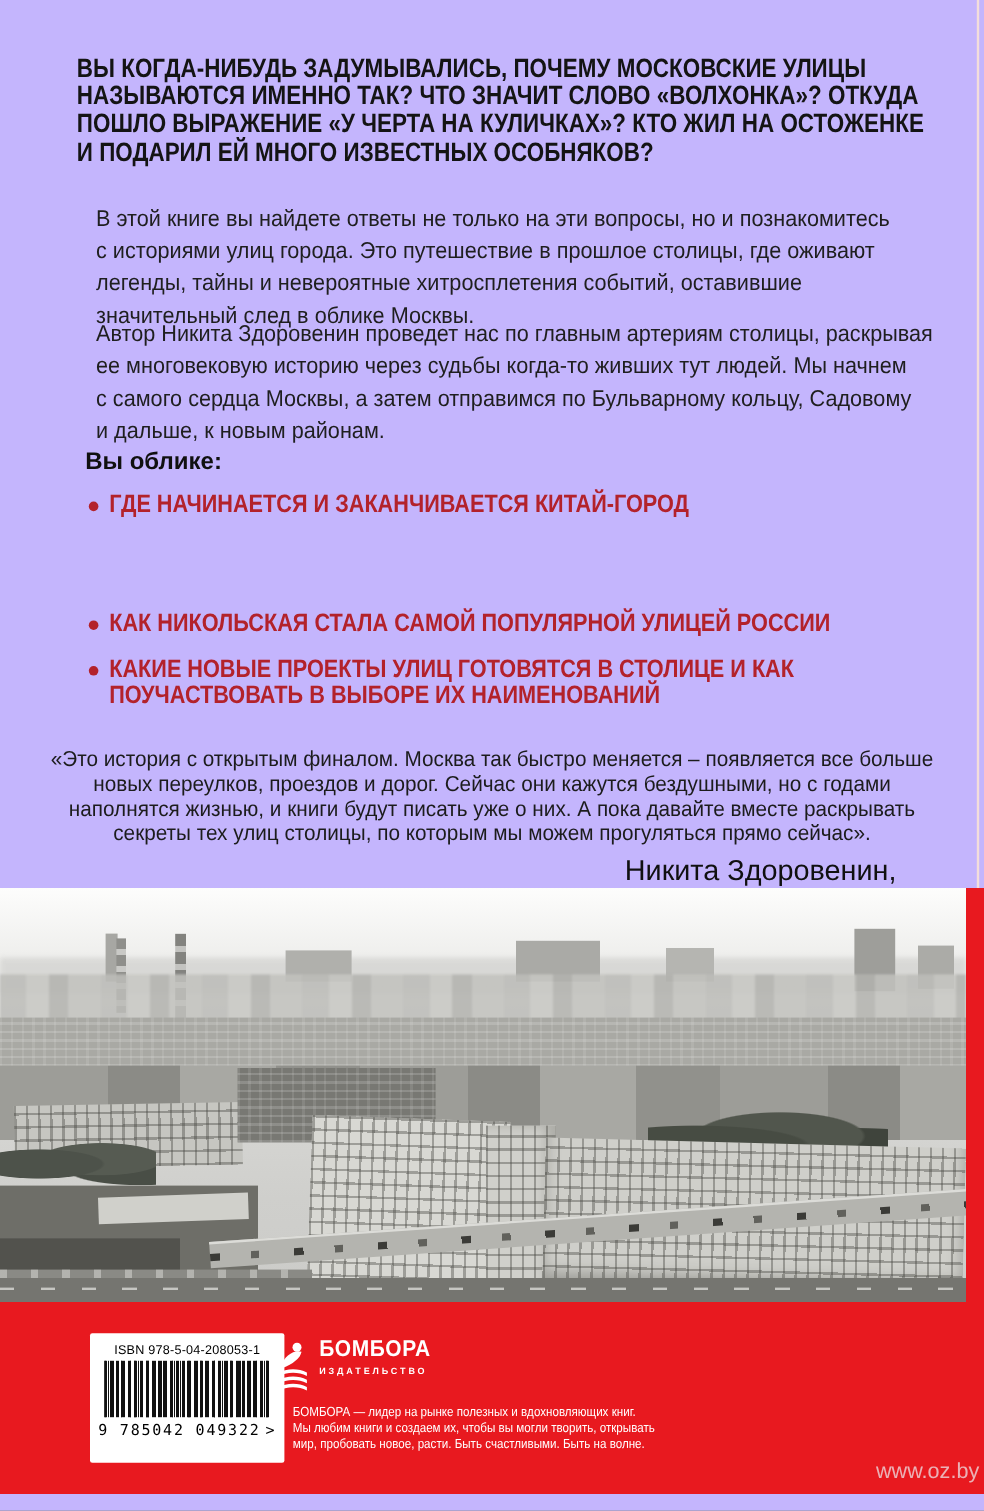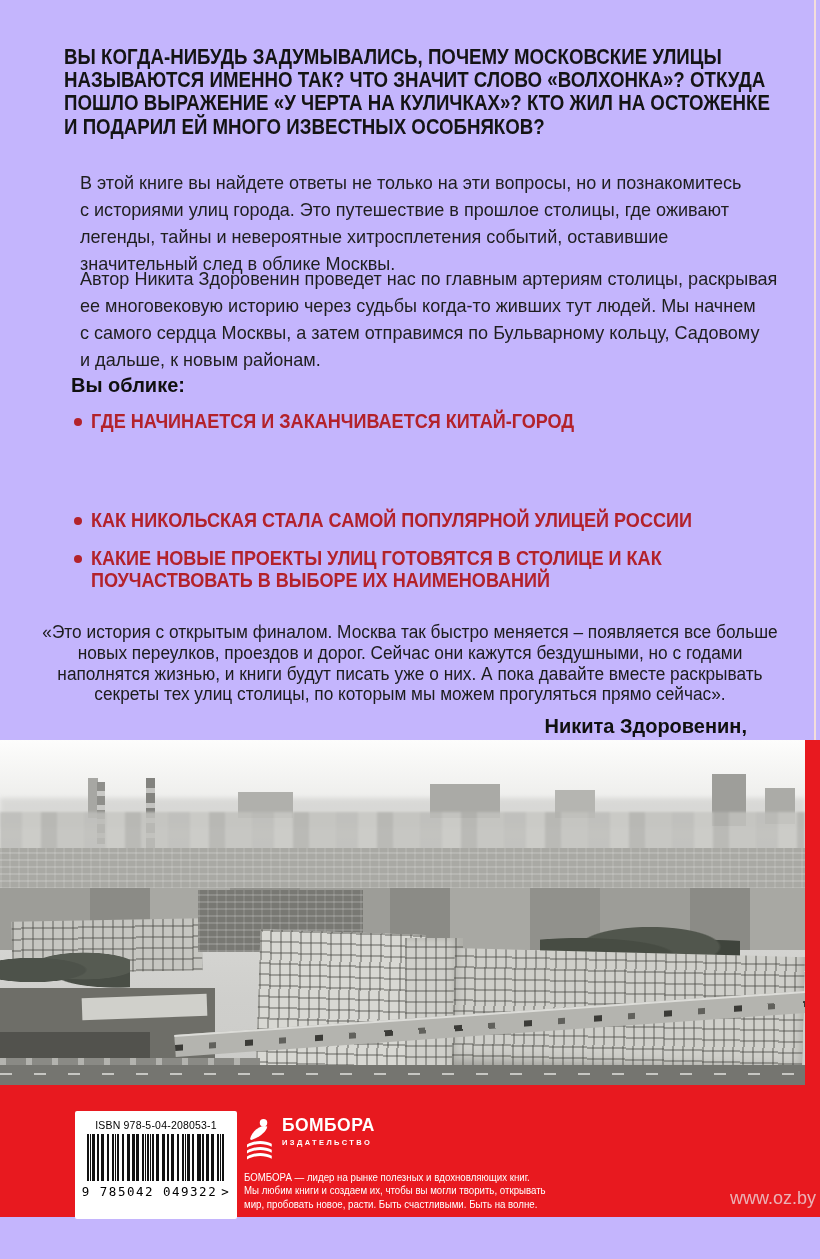--- a/index.html
+++ b/index.html
@@ -24,48 +24,48 @@
   .bullet-dot{width:8px;height:8px;border-radius:50%;background:#b3222b;margin:8px 9px 0 0;flex:none;}
   .bullet-text{font-weight:700;font-size:21px;line-height:22.4px;color:#b3222b;
                transform:scaleX(.86);transform-origin:left top;text-transform:uppercase;}
 
   
   .quote{left:0;top:622px;width:820px;text-align:center;font-size:18px;line-height:20.8px;
          color:#1c1c1c;transform:scaleX(.96);transform-origin:center top;}
 
   
   .author{right:73px;top:714px;text-align:right;}
-  .author-name{font-weight:700;font-size:20px;line-height:24px;color:#101010;}
+  .author-name{font-weight:400;font-size:24px;line-height:24px;color:#101010;}
   .author-role{font-size:15.5px;line-height:18.6px;color:#2b2b2b;}
 
   
   .photo{left:0;top:740px;width:805px;height:345px;overflow:hidden;}
   .ph{position:absolute;}
   .photo-right-band{left:805px;top:740px;width:15px;height:345px;background:#e8191f;}
   .crease{left:814px;top:0;width:2px;height:740px;background:#f3dedb;}
 
   .win-grid{background-image:
       repeating-linear-gradient(90deg,rgba(70,70,65,.40) 0 2px,transparent 2px 10px),
       repeating-linear-gradient(0deg,rgba(70,70,65,.40) 0 2px,transparent 2px 11px);}
   .win-light{background-image:
       repeating-linear-gradient(0deg,rgba(255,255,255,.16) 0 2px,transparent 2px 7px),
       repeating-linear-gradient(90deg,rgba(255,255,255,.10) 0 2px,transparent 2px 9px);}
 
   
-  .footer{left:0;top:1085px;width:820px;height:132px;background:#e8191f;}
+  .footer{left:0;top:1085px;width:820px;height:160px;background:#e8191f;}
   .barcode-box{position:absolute;left:75px;top:26px;width:162px;height:108px;background:#fff;border-radius:2px;}
   .isbn{margin-top:8px;text-align:center;font-size:10.5px;letter-spacing:.2px;color:#000;}
   .bars{margin:3px auto 0;width:138px;height:47px;background-color:#fff;background-image:
       repeating-linear-gradient(90deg,#111 0 2px,transparent 2px 5px),
       repeating-linear-gradient(90deg,#111 0 1px,transparent 1px 7px),
       repeating-linear-gradient(90deg,transparent 0 3px,#111 3px 4px,transparent 4px 11px);}
   .digits{display:flex;justify-content:center;margin-top:3px;
           font-family:"DejaVu Sans Mono",monospace;font-size:12.5px;letter-spacing:1.5px;color:#000;}
   .digits .suffix{margin-left:4px;}
-  .publisher{position:absolute;left:244px;top:30px;display:flex;align-items:flex-start;}
+  .publisher{position:absolute;left:228px;top:30px;display:flex;align-items:flex-start;}
   .logo-icon{width:30px;height:50px;flex:none;}
   .word-col{margin-left:8px;}
   .wordmark{font-weight:700;font-size:19px;line-height:20px;color:#fff;letter-spacing:.5px;
             transform:scaleX(.92);transform-origin:left top;}
   .word-sub{margin-top:3px;font-size:7.5px;letter-spacing:2.4px;color:#fff;font-weight:700;}
   .pub-desc{position:absolute;left:244px;top:86px;color:#fff;font-size:11px;line-height:13.4px;
             transform:scaleX(.88);transform-origin:left top;}
   .watermark{position:absolute;right:4px;bottom:8px;font-size:18px;color:rgba(235,235,240,.72);}
 </style>
 </head>

